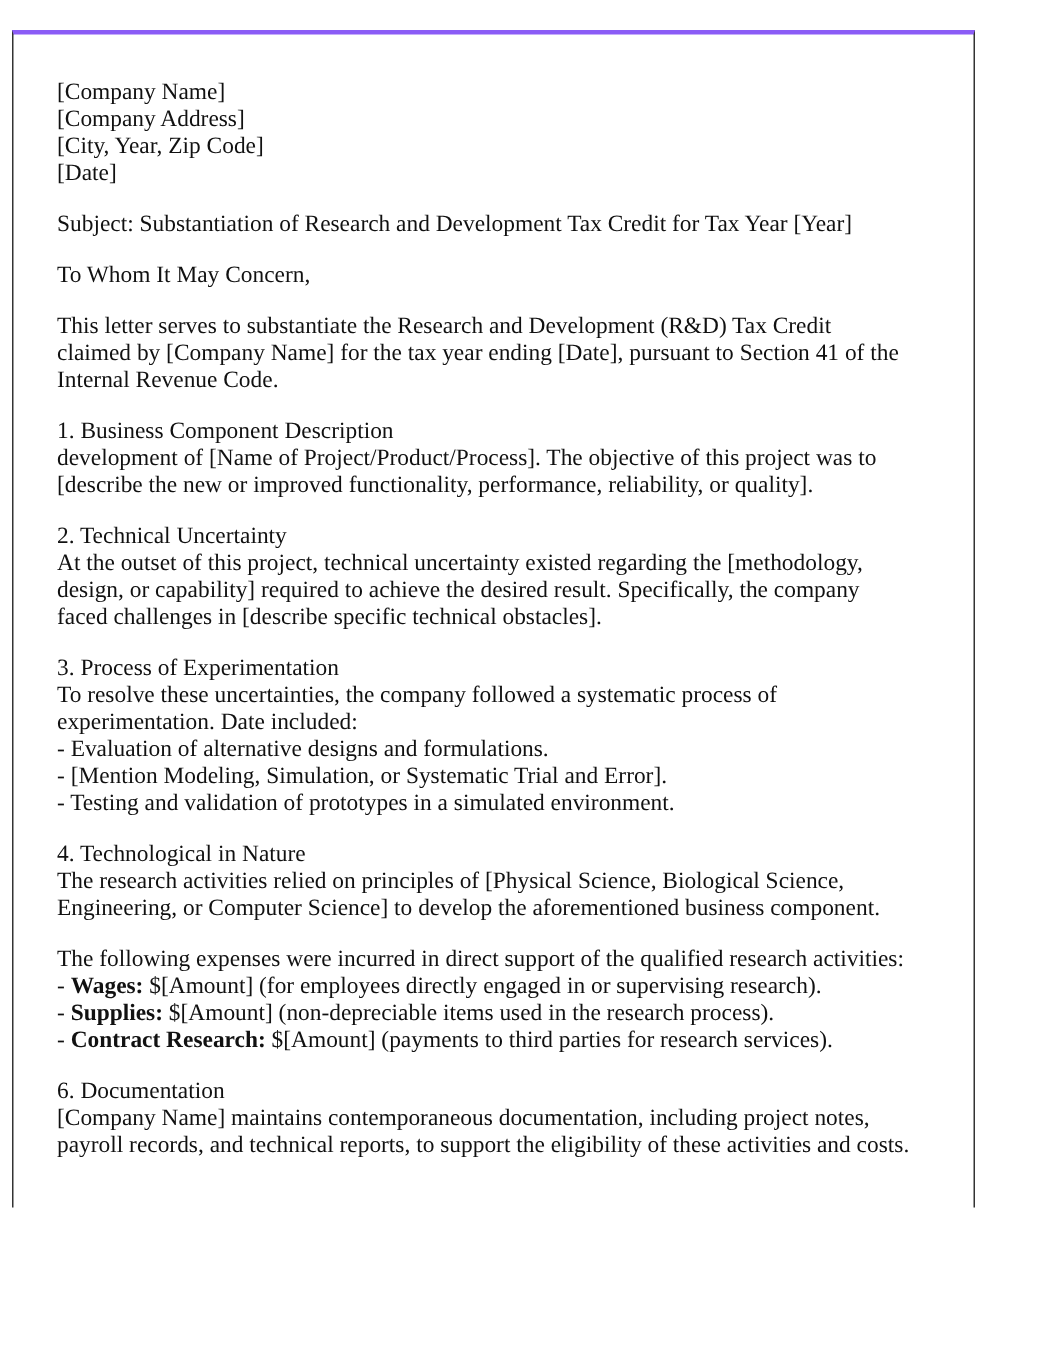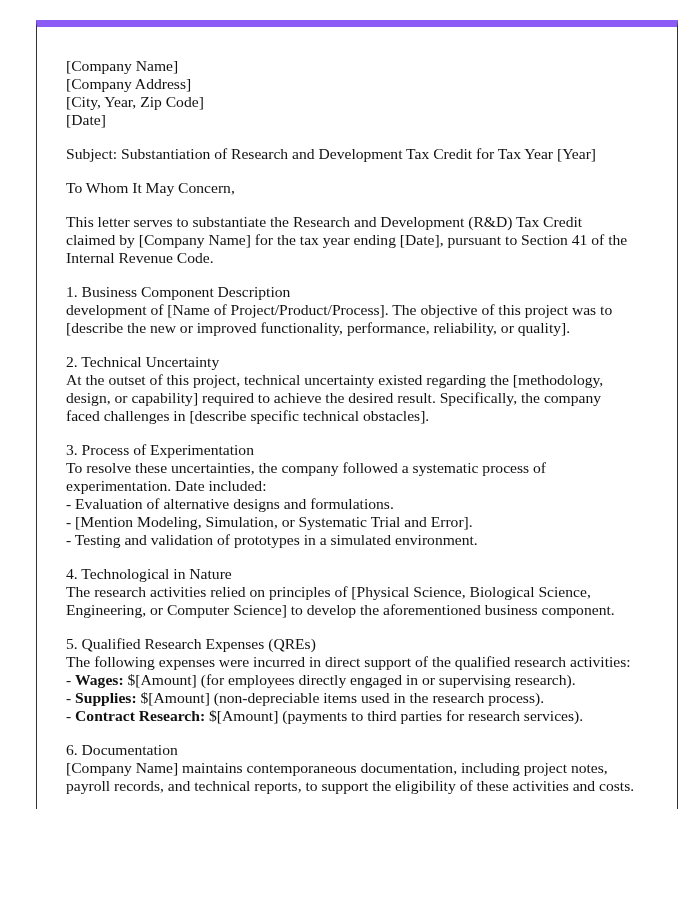--- a/index.html
+++ b/index.html
@@ -1,20 +1,20 @@
 <!DOCTYPE html>
 <html><head>
 <meta charset="utf-8">
 <style>
   html, body { margin: 0; padding: 0; background: #ffffff; }
   body { width: 700px; height: 900px; position: relative; overflow: hidden; }
   .viewport {
-    position: absolute; left: 36px; top: 20px; width: 640px; height: 782px;
+    position: absolute; left: 8px; top: 20px; width: 640px; height: 782px;
     overflow: hidden;
-    border-top: 7px solid #8b5cf6; border-left: 1px solid #333333; border-right: 1px solid #333333;
+    border-top: 3px solid #8b5cf6; border-left: 1px solid #333333; border-right: 1px solid #333333;
   }
   .letter {
     padding: 30px 28px 0 29px;
     font-family: "Liberation Serif", "DejaVu Serif", serif;
     font-size: 15.6px; line-height: 18px; color: #111111;
   }
   .block { margin: 0 0 16px 0; }
   .line { display: block; white-space: nowrap; }
   .heading { font-weight: normal; display: block; }
   b { font-weight: bold; }
@@ -68,21 +68,20 @@
       <span class="line">- Testing and validation of prototypes in a simulated environment.</span>
     </div>
 
     <div class="block">
       <span class="heading">4. Technological in Nature</span>
       <span class="line">The research activities relied on principles of [Physical Science, Biological Science,</span>
       <span class="line">Engineering, or Computer Science] to develop the aforementioned business component.</span>
     </div>
 
     <div class="block">
-      <span class="heading">5. Qualified Research Expenses (QREs)</span>
       <span class="line">The following expenses were incurred in direct support of the qualified research activities:</span>
       <span class="line"><span>- </span><b>Wages:</b><span> $[Amount] (for employees directly engaged in or supervising research).</span></span>
       <span class="line"><span>- </span><b>Supplies:</b><span> $[Amount] (non-depreciable items used in the research process).</span></span>
       <span class="line"><span>- </span><b>Contract Research:</b><span> $[Amount] (payments to third parties for research services).</span></span>
     </div>
 
     <div class="block">
       <span class="heading">6. Documentation</span>
       <span class="line">[Company Name] maintains contemporaneous documentation, including project notes,</span>
       <span class="line">payroll records, and technical reports, to support the eligibility of these activities and costs.</span>

